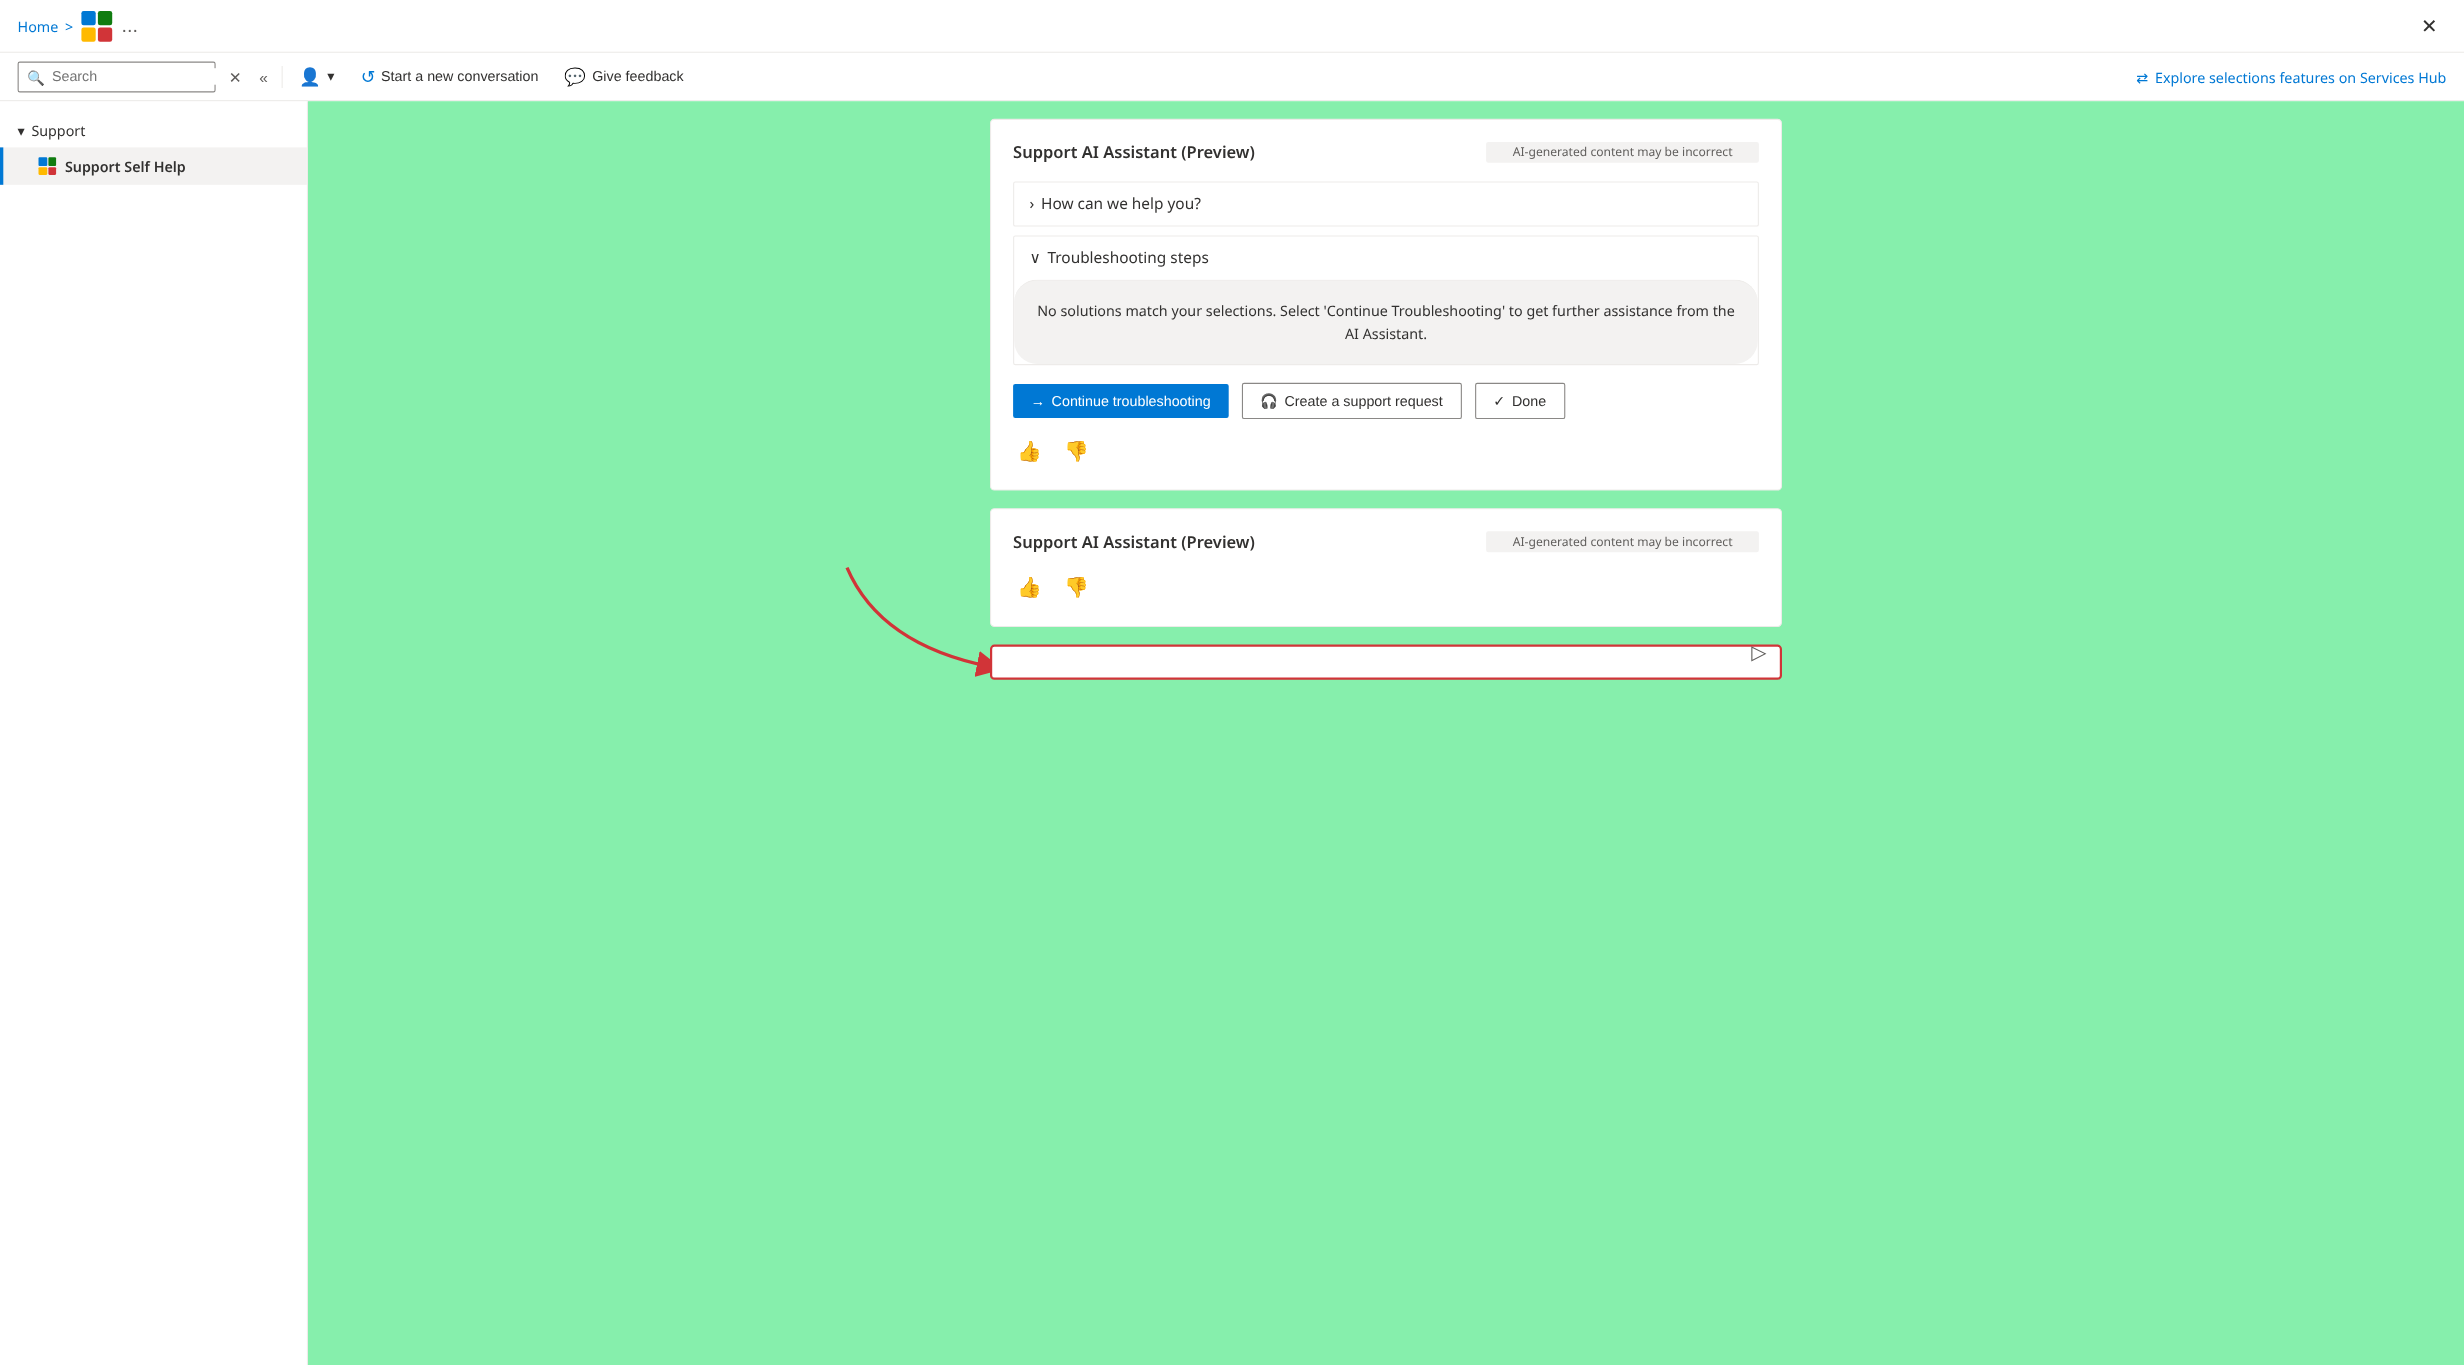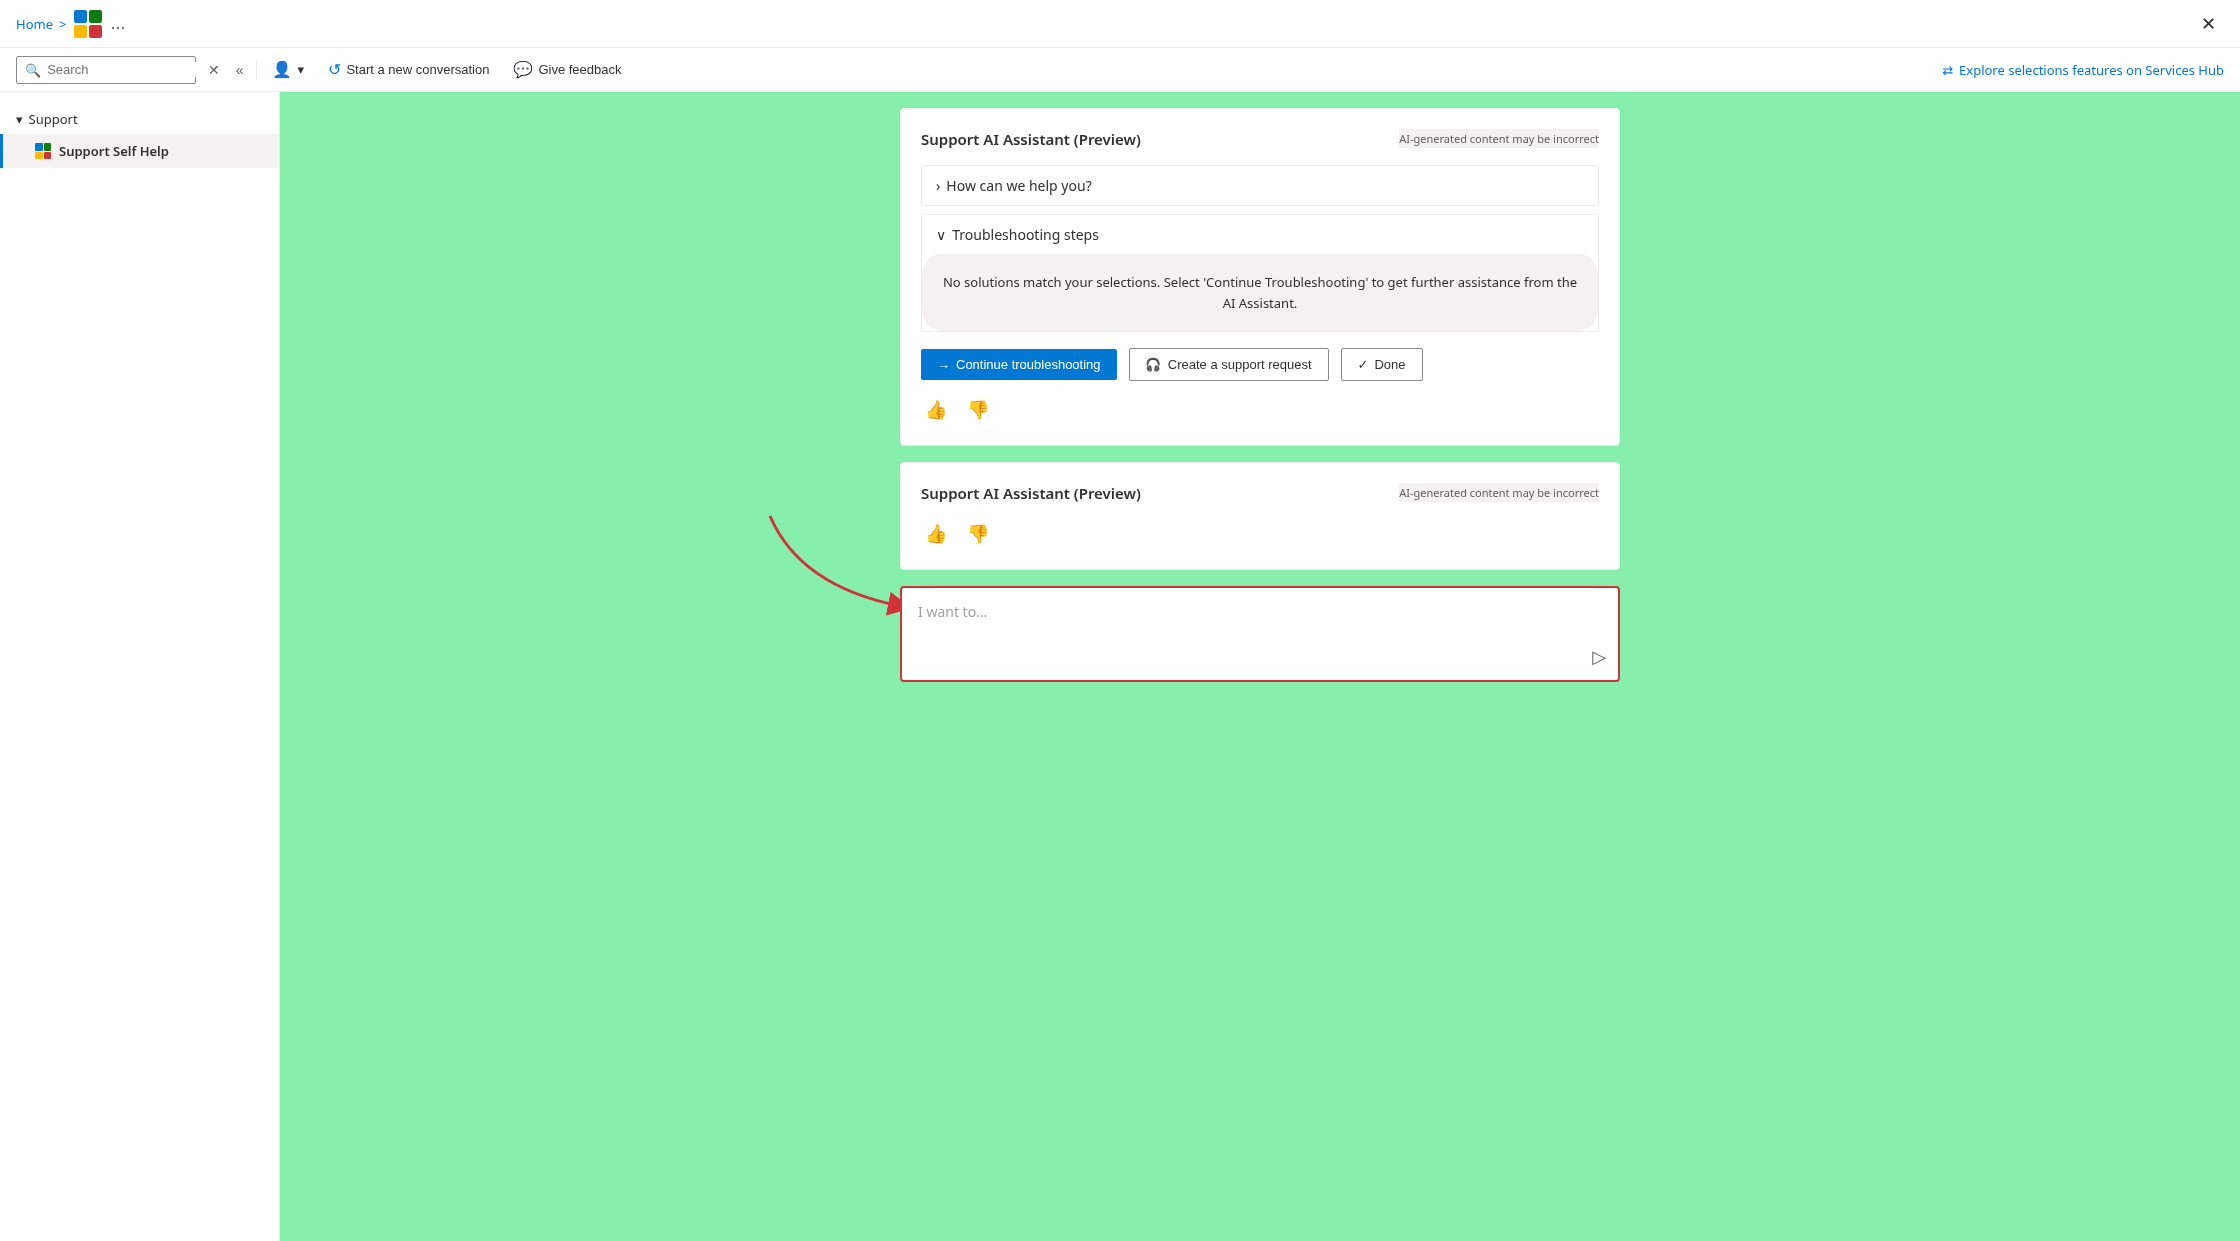--- a/index.html
+++ b/index.html
@@ -56,21 +56,21 @@
     
     .main { flex: 1; overflow-y: auto; padding: 16px; background: #86efac; position: relative; }
     .main::-webkit-scrollbar { width: 8px; }
     .main::-webkit-scrollbar-track { background: #f3f2f1; }
     .main::-webkit-scrollbar-thumb { background: #c8c6c4; border-radius: 4px; }
 
     
     .card { background: #fff; border: 1px solid #edebe9; border-radius: 4px; padding: 20px; margin-bottom: 16px; max-width: 720px; margin-left: auto; margin-right: auto; }
     .card-header { display: flex; justify-content: space-between; align-items: flex-start; margin-bottom: 16px; }
     .card-title { font-size: 15px; font-weight: 600; color: #323130; }
-    .ai-badge { font-size: 11px; color: #605e5c; background: #f3f2f1; padding: 2px 0; border-radius: 2px; }
+    .ai-badge { font-size: 11px; color: #605e5c; background: #f3f2f1; padding: 2px 24px; border-radius: 2px; }
 
     
     .accordion-item { border: 1px solid #edebe9; border-radius: 2px; margin-bottom: 8px; }
     .accordion-header { display: flex; align-items: center; gap: 6px; padding: 10px 14px; cursor: pointer; font-size: 14px; font-weight: 400; }
     .acc-content { background: #f3f2f1; padding: 17px; text-align: center; font-size: 13px; color: #323130; line-height: 1.6; border-top: 1px solid #edebe9; border-radius: 21px; }
 
     
     .btn-row { display: flex; align-items: center; gap: 12px; margin-top: 16px; flex-wrap: wrap; }
     .btn-primary { background: #0078d4; color: #fff; border: none; border-radius: 2px; padding: 8px 16px; font-size: 13px; cursor: pointer; display: flex; align-items: center; gap: 6px; }
     .btn-secondary { background: #fff; color: #323130; border: 1px solid #8a8886; border-radius: 2px; padding: 8px 16px; font-size: 13px; cursor: pointer; display: flex; align-items: center; gap: 6px; }
@@ -215,20 +215,19 @@
         <defs>
           <marker id="arrowhead" markerWidth="8" markerHeight="8" refX="4" refY="4" orient="auto">
             <path d="M0,0 L8,4 L0,8 Z" fill="#d13438"></path>
           </marker>
         </defs>
         <path d="M30,10 Q60,80 160,100" stroke="#d13438" stroke-width="3" fill="none" marker-end="url(#arrowhead)"></path>
       </svg>
     </div>
 
     <div class="input-area">
-      <textarea class="input-textarea" placeholder="I want to..." style=""></textarea>
       <button class="send-btn">
         <span>▷</span>
       </button>
     </div>
 
   </div>
 </div>
 
 </body></html>

